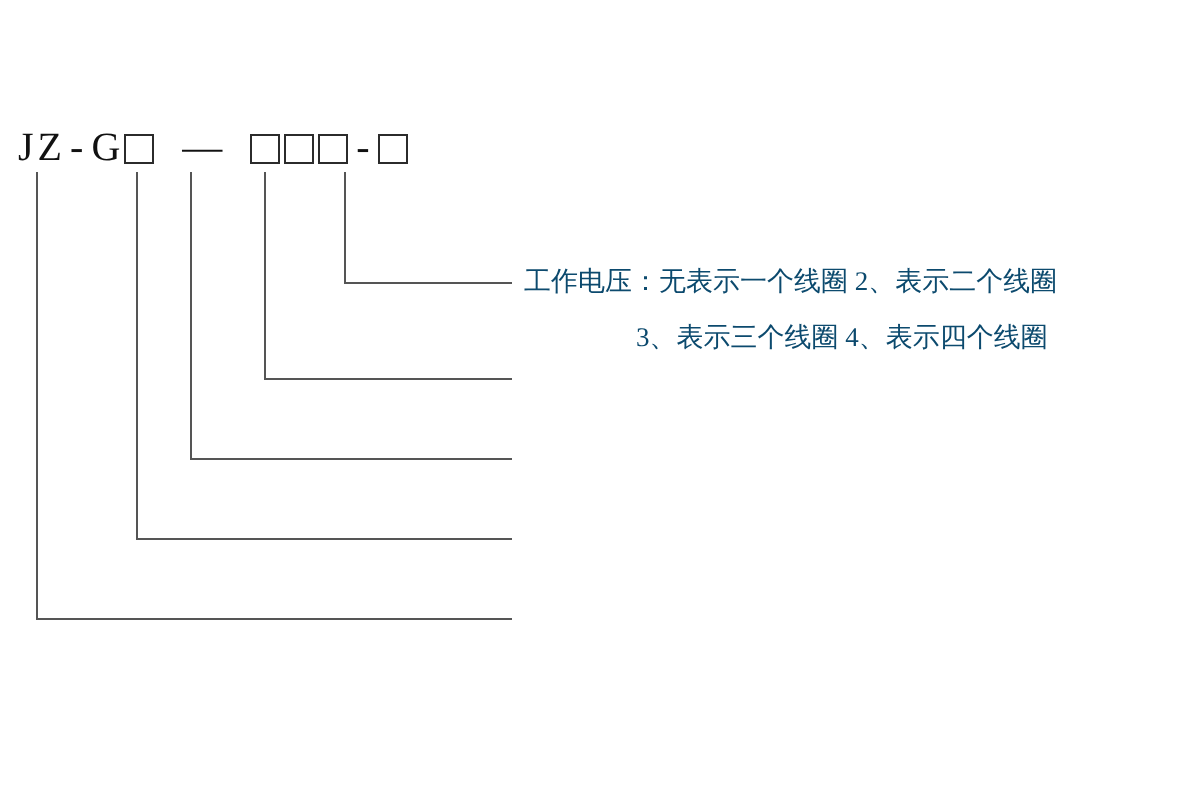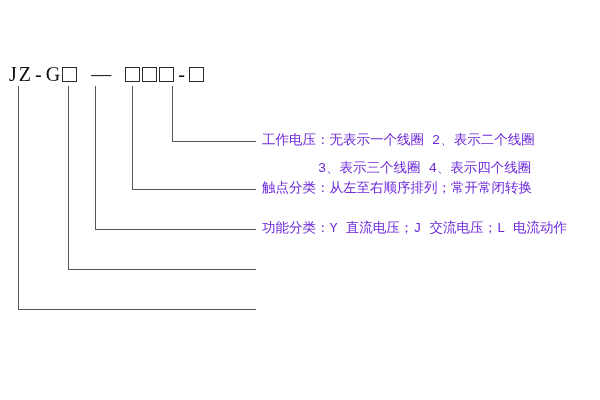--- a/index.html
+++ b/index.html
@@ -70,24 +70,24 @@
   .hline {
     position: absolute;
     height: 1px;
     background: #555555;
   }
 
   
   .label {
     position: absolute;
     font-size: 13.5px;
-    color: #6d28d9;
+    color: #0c4a6e;
     white-space: nowrap;
     line-height: 18px;
-    font-family: Liberation Mono, monospace;
+    font-family: Liberation Serif, serif;
   }
 </style>
 </head>
 <body>
 
 <div id="stage">
 
   <div class="code-row">
     <span class="code-letter">J</span>
     <span class="code-letter">Z</span>
@@ -121,19 +121,17 @@
 
   <div class="vline" style="left:68px; top:86px; height:184px;"></div>
   <div class="hline" style="left:68px; top:269px; width:188px;"></div>
 
   <div class="vline" style="left:18px; top:86px; height:224px;"></div>
   <div class="hline" style="left:18px; top:309px; width:238px;"></div>
 
   <div class="label" style="left:262px; top:132px;">工作电压：无表示一个线圈    2、表示二个线圈</div>
   <div class="label" style="left:318px; top:160px;">3、表示三个线圈   4、表示四个线圈</div>
 
-  <div class="label" style="left:262px; top:180px;">触点分类：从左至右顺序排列；常开常闭转换</div>
 
-  <div class="label" style="left:262px; top:220px;">功能分类：Y 直流电压；J 交流电压；L 电流动作</div>
 
 
 
 </div>
 
 </body></html>

